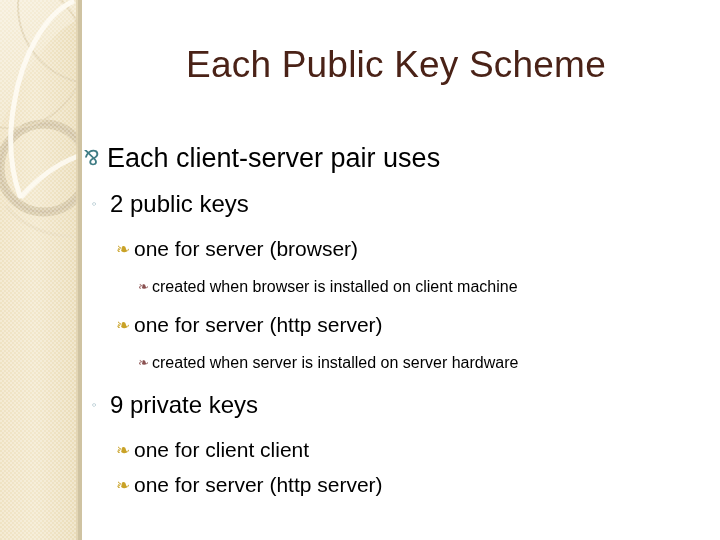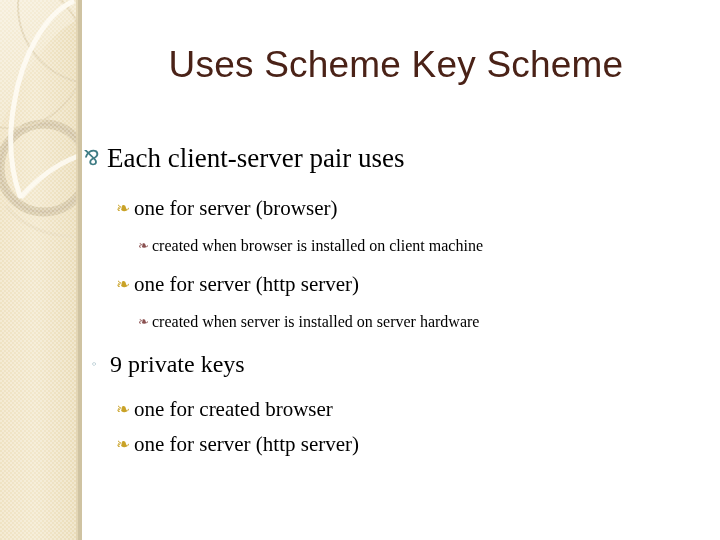--- a/index.html
+++ b/index.html
@@ -64,21 +64,20 @@
     white-space: nowrap;
   }
   .row .bullet {
     display: inline-block;
     text-align: left;
     vertical-align: baseline;
   }
   .row .txt {
     display: inline-block;
     vertical-align: baseline;
-    font-family: Liberation Serif, serif;
   }
 
   
   .lvl1 {
     padding-left: 85px;
     font-size: 27px;
     line-height: 40px;
   }
   .lvl1 .bullet {
     width: 23px;
@@ -181,30 +180,33 @@
         <path d="M6,206 C22,226 50,238 78,236" fill="none" stroke="#e8dcbd" stroke-width="3" opacity="0.7"></path>
 
         <rect x="0" y="0" width="78" height="540" fill="url(#checks)"></rect>
       </g>
 
       <rect x="78" y="0" width="4" height="540" fill="#cfc3a2"></rect>
       <rect x="76" y="0" width="2" height="540" fill="#e0d2b0" opacity="0.8"></rect>
     </svg>
   </div>
 
-  <div id="title">Uses Scheme Key Scheme</div>
+  <div id="title">Each Public Key Scheme</div>
 
   <div id="body">
 
     <div class="row lvl1">
       <span class="bullet">⅋</span><span class="txt">Each client-server pair uses</span>
     </div>
 
     <div class="sp-a"></div>
 
+    <div class="row lvl2">
+      <span class="bullet">◦</span><span class="txt">2 public keys</span>
+    </div>
 
     <div class="sp-b"></div>
 
     <div class="row lvl3">
       <span class="bullet">❧</span><span class="txt">one for server (browser)</span>
     </div>
 
     <div class="sp-a"></div>
 
     <div class="row lvl4">
@@ -225,21 +227,21 @@
 
     <div class="sp-c"></div>
 
     <div class="row lvl2">
       <span class="bullet">◦</span><span class="txt">9 private keys</span>
     </div>
 
     <div class="sp-b"></div>
 
     <div class="row lvl3">
-      <span class="bullet">❧</span><span class="txt">one for created browser</span>
+      <span class="bullet">❧</span><span class="txt">one for client client</span>
     </div>
 
     <div class="row lvl3">
       <span class="bullet">❧</span><span class="txt">one for server (http server)</span>
     </div>
 
   </div>
 </div>
 
 </body></html>

